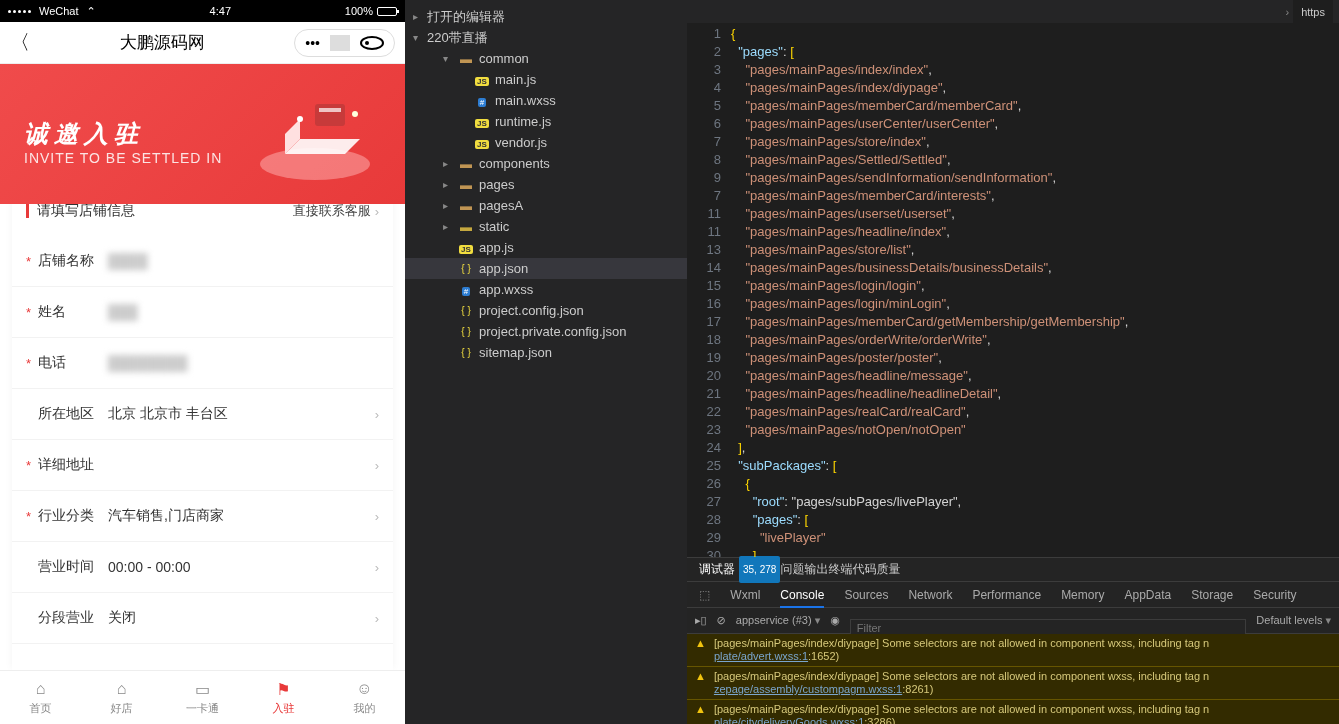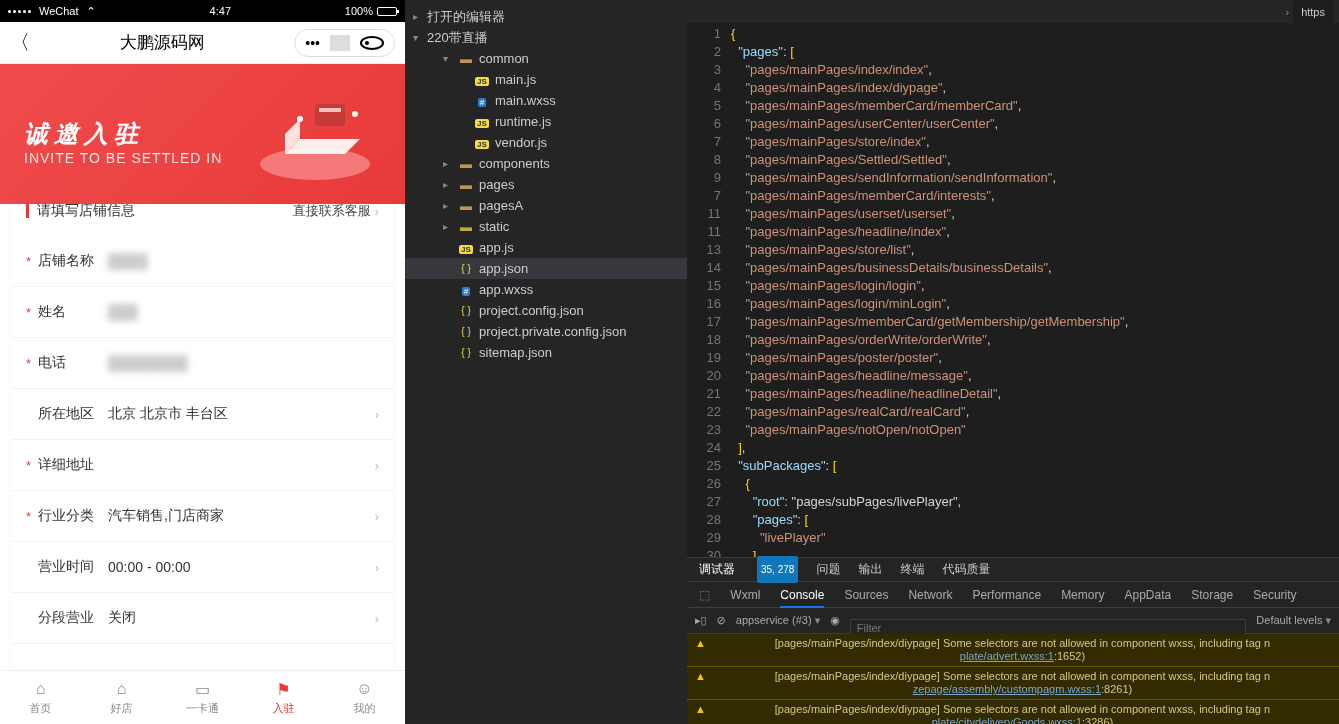--- a/index.html
+++ b/index.html
@@ -71,33 +71,33 @@
 .gut { width:44px; text-align:right; color:#6e7681; padding:2px 10px 0 0; user-select:none; }
 .gut div { height:18px; }
 .src { flex:1; padding-top:2px; white-space:pre; color:#d4d4d4; }
 .src .k { color:#9cdcfe; }
 .src .s { color:#ce9178; }
 .src .p { color:#d4d4d4; }
 .src .b { color:#ffd700; }
 
 
 .dev { height:167px; background:#242424; border-top:1px solid #3c3c3c; display:flex; flex-direction:column; color:#ccc; font-size:12px; }
-.dev-tabs1 { height:24px; display:flex; align-items:center; gap:18px; padding-left:12px; border-bottom:1px solid #3c3c3c; }
+.dev-tabs1 { height:24px; display:flex; align-items:center; padding-left:12px; border-bottom:1px solid #3c3c3c; }
 .dev-tabs1 .t.on { color:#fff; }
 .dev-tabs1 .pos { background:#1177bb; color:#fff; padding:8px 4px; border-radius:2px; font-size:10px; margin-left:4px; }
 .dev-tabs2 { height:26px; display:flex; align-items:center; gap:20px; padding-left:12px; border-bottom:1px solid #3c3c3c; font-size:12px; color:#aaa; }
 .dev-tabs2 .t.on { color:#fff; border-bottom:2px solid #1a73e8; height:26px; line-height:26px; }
 .dev-bar { height:26px; display:flex; align-items:center; padding:0 8px; gap:10px; border-bottom:1px solid #3c3c3c; font-size:11px; color:#aaa; }
 .dev-bar select,.dev-bar input { background:#242424; border:none; color:#aaa; font-size:11px;margin-top:15px; }
 .dev-bar .filter { flex:1; border:1px solid #3c3c3c; padding:2px 6px; }
 .dev-bar .arrow { color:#888; }
 .console { flex:1; overflow:auto; font-family:Consolas,monospace; font-size:11px; line-height:13px; }
 .console .msg { display:flex; padding:3px 8px; gap:8px; background:#332b00; color:#d6c87a; border-bottom:1px solid #665500; align-items:flex-start; }
 .console .warn { color:#f1c40f; font-size:11px; }
-.console .msg .body { flex:1;text-align:center; }
+.console .msg .body { flex:1; }
 .console .loc { color:#7aa5cc; text-decoration:underline; }
 </style>
 </head>
 <body>
 
 <div class="phone">
   <div class="status-bar">
     <div class="dots">
       <span class="dot"></span>
         <span class="dot"></span>

